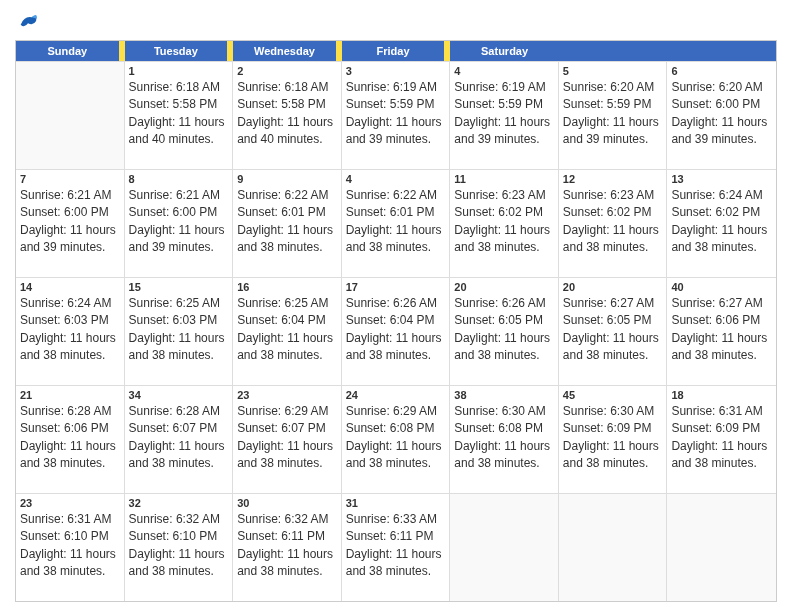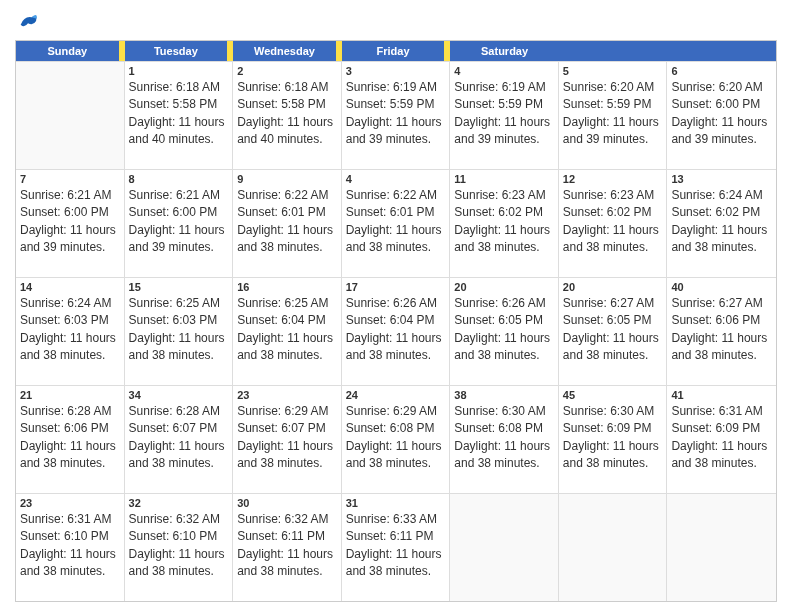--- a/index.html
+++ b/index.html
@@ -350,21 +350,21 @@
       </div>
           <div class="cal-cell">
         <span class="day-num">45</span>
         <div class="sun-info">
           Sunrise: 6:30 AM<br>
           Sunset: 6:09 PM<br>
           Daylight: 11 hours and 38 minutes.
         </div>
       </div>
           <div class="cal-cell">
-        <span class="day-num">41</span>
+        <span class="day-num">18</span>
         <div class="sun-info">
           Sunrise: 6:31 AM<br>
           Sunset: 6:09 PM<br>
           Daylight: 11 hours and 38 minutes.
         </div>
       </div>
         </div>
         <div class="cal-row">
           <div class="cal-cell">
         <span class="day-num">23</span>

